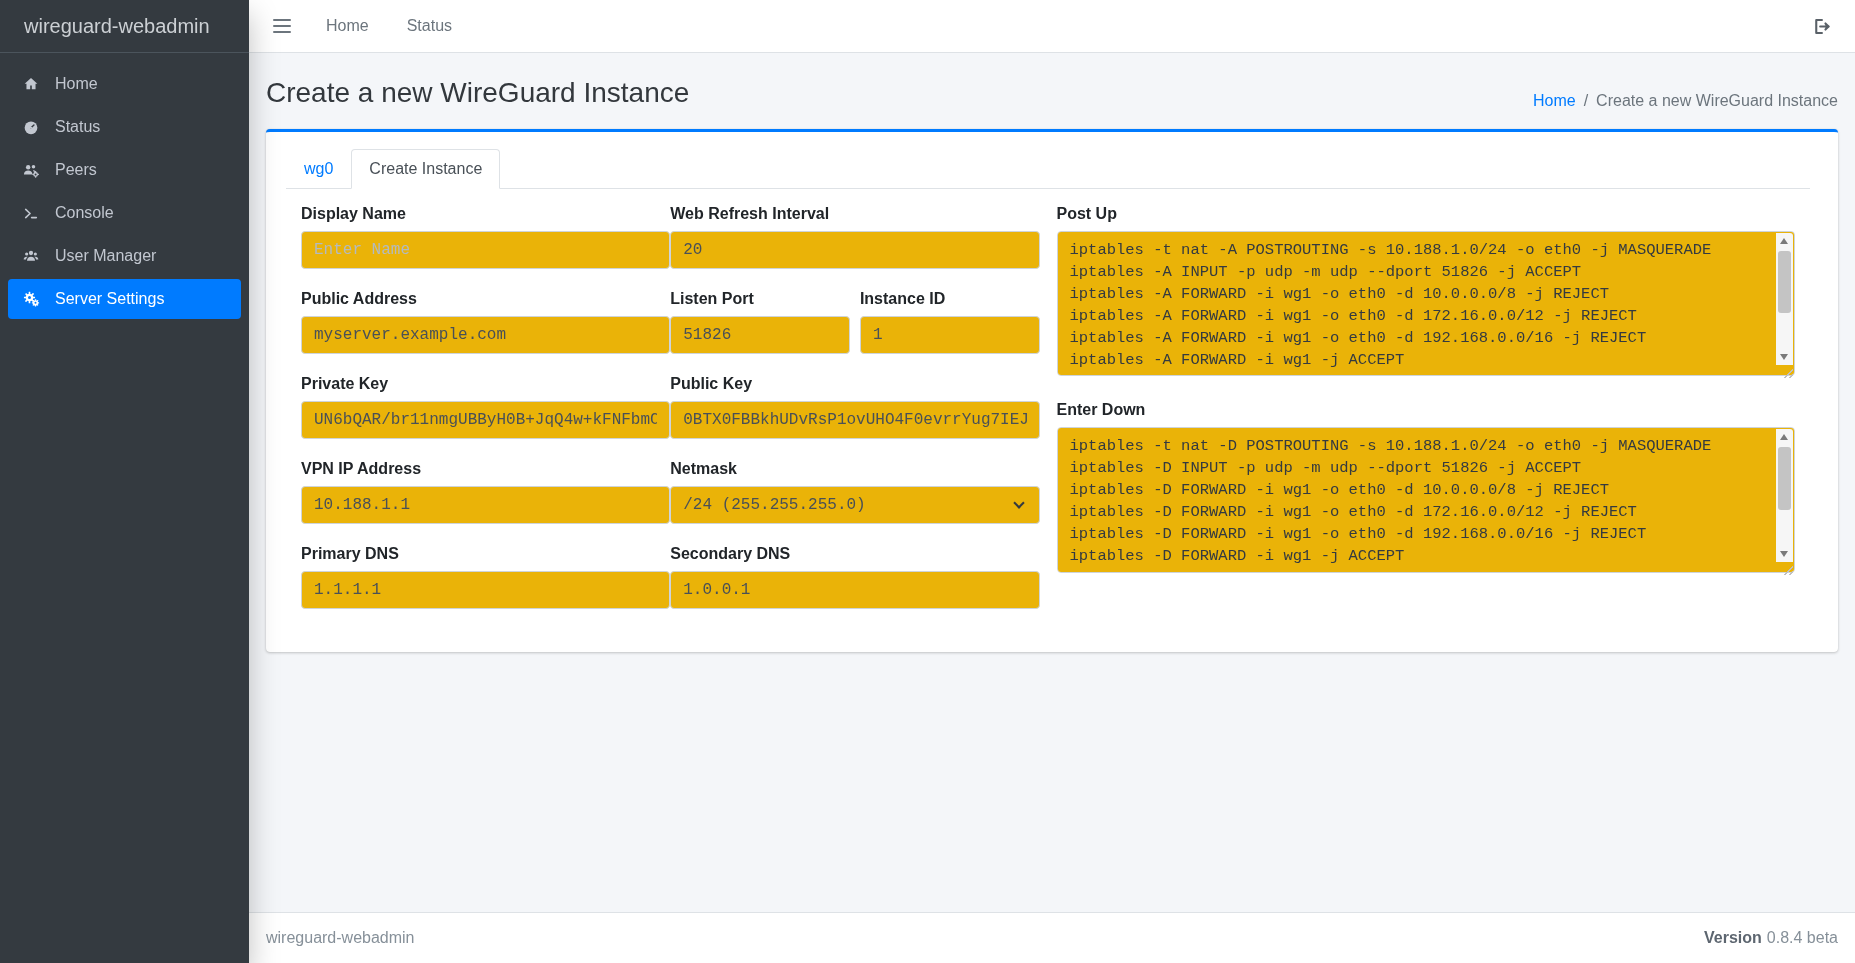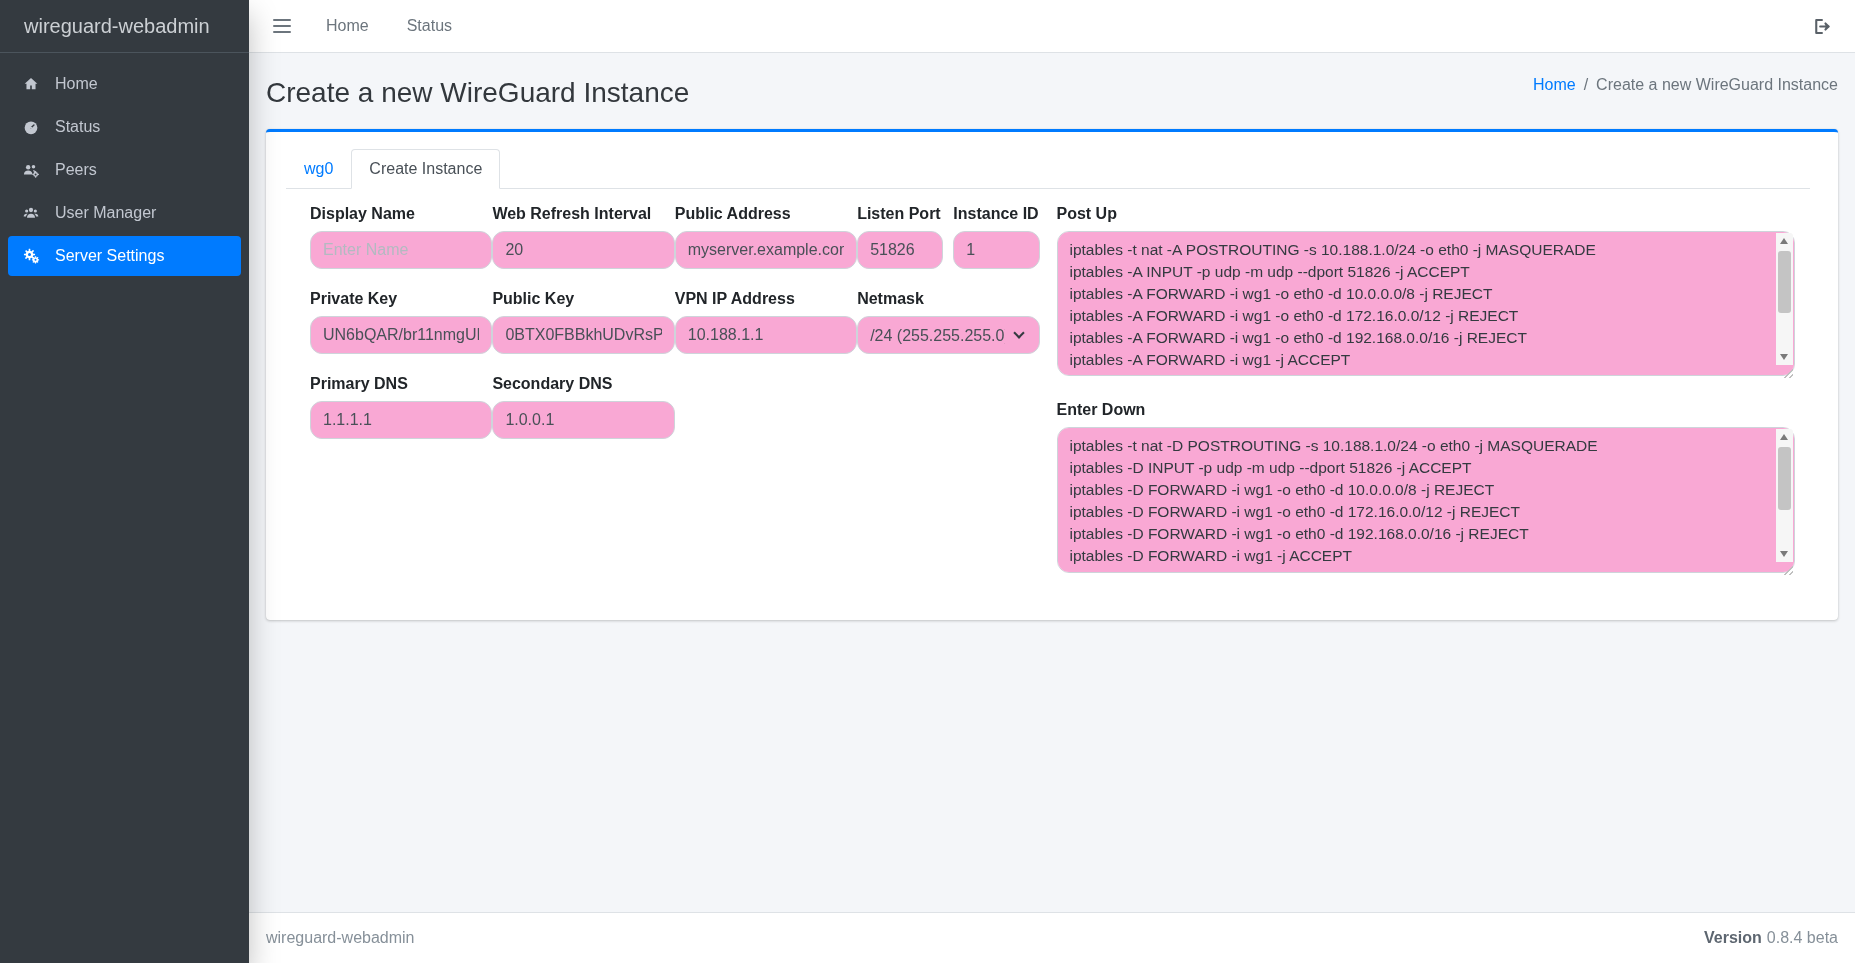--- a/index.html
+++ b/index.html
@@ -33,48 +33,48 @@
             display:flex; align-items:center; padding:0 17px; }
   .hamburger { width:24px; height:24px; display:flex; flex-direction:column; justify-content:center;
                gap:4px; cursor:pointer; margin-left:7px; }
   .hamburger span { display:block; width:18px; height:2px; background:#6c757d; border-radius:1px; }
   .nav-link { color:#6c757d; font-size:16px; text-decoration:none; padding:8px 9px; margin-left:20px; cursor:pointer; }
   .navbar-right { margin-left:auto; display:flex; align-items:center; }
   .logout { color:#5a6168; cursor:pointer; display:flex; padding:4px 6px; }
 
   .content-wrapper { flex:1 1 auto; overflow:hidden; }
 
-  .content-header { display:flex; align-items:flex-start; justify-content:space-between;
+  .content-header { display:flex; align-items:flex-end; justify-content:space-between;
                     padding:23px 17px 0 17px; }
   .page-title { font-size:28px; font-weight:500; color:#33383d; line-height:34px; }
   .breadcrumb { font-size:16px; color:#6c757d; display:flex; align-items:center; gap:8px; }
   .breadcrumb .bc-link { color:#007bff; text-decoration:none; cursor:pointer; }
 
   
   .card { margin:19px 17px 0 17px; background:#fff; border-radius:4px;
           border-top:3px solid #007bff;
           box-shadow:0 0 1px rgba(0,0,0,.125), 0 1px 3px rgba(0,0,0,.2); }
   .card-body { padding:17px 28px 22px 20px; }
 
   .tabs { display:flex; border-bottom:1px solid #dee2e6; }
   .tab { font-size:16px; padding:10px 17px; border:1px solid transparent; border-bottom:none;
          border-radius:4px 4px 0 0; margin-bottom:-1px; cursor:pointer; }
   .tab.inactive { color:#007bff; }
   .tab.active { color:#495057; background:#fff; border-color:#dee2e6 #dee2e6 #fff #dee2e6;
                 border-bottom:1px solid #fff; }
 
   .form-area { margin-top:16px; padding:0 15px; display:grid;
                grid-template-columns:1fr 1fr; column-gap:17px; }
-  .col-grid { display:grid; grid-template-columns:1fr 1fr 1fr 1fr; column-gap:0; align-content:start;margin-left:9px; }
+  .col-grid { display:grid; grid-template-columns:1fr 1fr; column-gap:0; align-content:start; }
   .split-2 { display:grid; grid-template-columns:1fr 1fr; column-gap:10px; }
   .form-group { margin-bottom:21px; }
   .form-label { display:block; font-size:16px; font-weight:700; color:#212529; margin-bottom:8px; }
-  .form-control { width:100%; height:38px; border:1px solid #ced4da; border-radius:12px;
-                  padding:6px 12px; font-size:16px; color:#495057; background:#f9a8d4;
-                  font-family:Liberation Sans, sans-serif; outline:none; white-space:nowrap; overflow:hidden; }
+  .form-control { width:100%; height:38px; border:1px solid #ced4da; border-radius:4px;
+                  padding:6px 12px; font-size:16px; color:#495057; background:#eab308;
+                  font-family:Liberation Mono, monospace; outline:none; white-space:nowrap; overflow:hidden; }
   .form-control::placeholder { color:#b3bac1; }
 
   .select-wrap { position:relative; }
   select.form-control { appearance:none; -webkit-appearance:none; padding-right:34px; }
   .chevron { position:absolute; right:17px; top:13px; width:8px; height:8px;
              border-right:2px solid #343a40; border-bottom:2px solid #343a40;
              transform:rotate(45deg); pointer-events:none; }
 
   .ta-wrap { position:relative; }
   textarea.form-control { height:145px; resize:none; line-height:22px; padding:7px 30px 7px 12px;
@@ -155,20 +155,29 @@
               <rect x="17.6" y="19.9" width="1.8" height="2.2"></rect>
               <rect x="13.9" y="16.6" width="2.2" height="1.8"></rect>
               <rect x="20.9" y="16.6" width="2.2" height="1.8"></rect>
               <circle cx="18.5" cy="17.5" r="1.4" fill="var(--hole,#343a40)"></circle>
             </g>
           </svg>
         </span>
         <span class="nav-label">Peers</span>
       </div>
 
+      <div class="nav-item">
+        <span class="nav-icon">
+          <svg width="18" height="15" viewBox="0 0 24 24" fill="none" stroke="currentColor" stroke-width="2.6" stroke-linecap="round" stroke-linejoin="round">
+            <path d="M3.5 5.5 10.5 12l-7 6.5"></path>
+            <path d="M13 18.5h7.5"></path>
+          </svg>
+        </span>
+        <span class="nav-label">Console</span>
+      </div>
 
       <div class="nav-item">
         <span class="nav-icon">
           <svg width="20" height="16" viewBox="0 0 24 24" fill="currentColor">
             <circle cx="5.5" cy="9" r="2.4"></circle>
             <circle cx="18.5" cy="9" r="2.4"></circle>
             <circle cx="12" cy="7.5" r="3.2"></circle>
             <path d="M6 19c0-3.4 2.6-5.7 6-5.7s6 2.3 6 5.7z"></path>
             <path d="M1 17.2c0-2.5 1.8-4.2 4.3-4.2.6 0 1.2.1 1.7.3-1.4 1-2.3 2.3-2.6 3.9z"></path>
             <path d="M23 17.2c0-2.5-1.8-4.2-4.3-4.2-.6 0-1.2.1-1.7.3 1.4 1 2.3 2.3 2.6 3.9z"></path>

